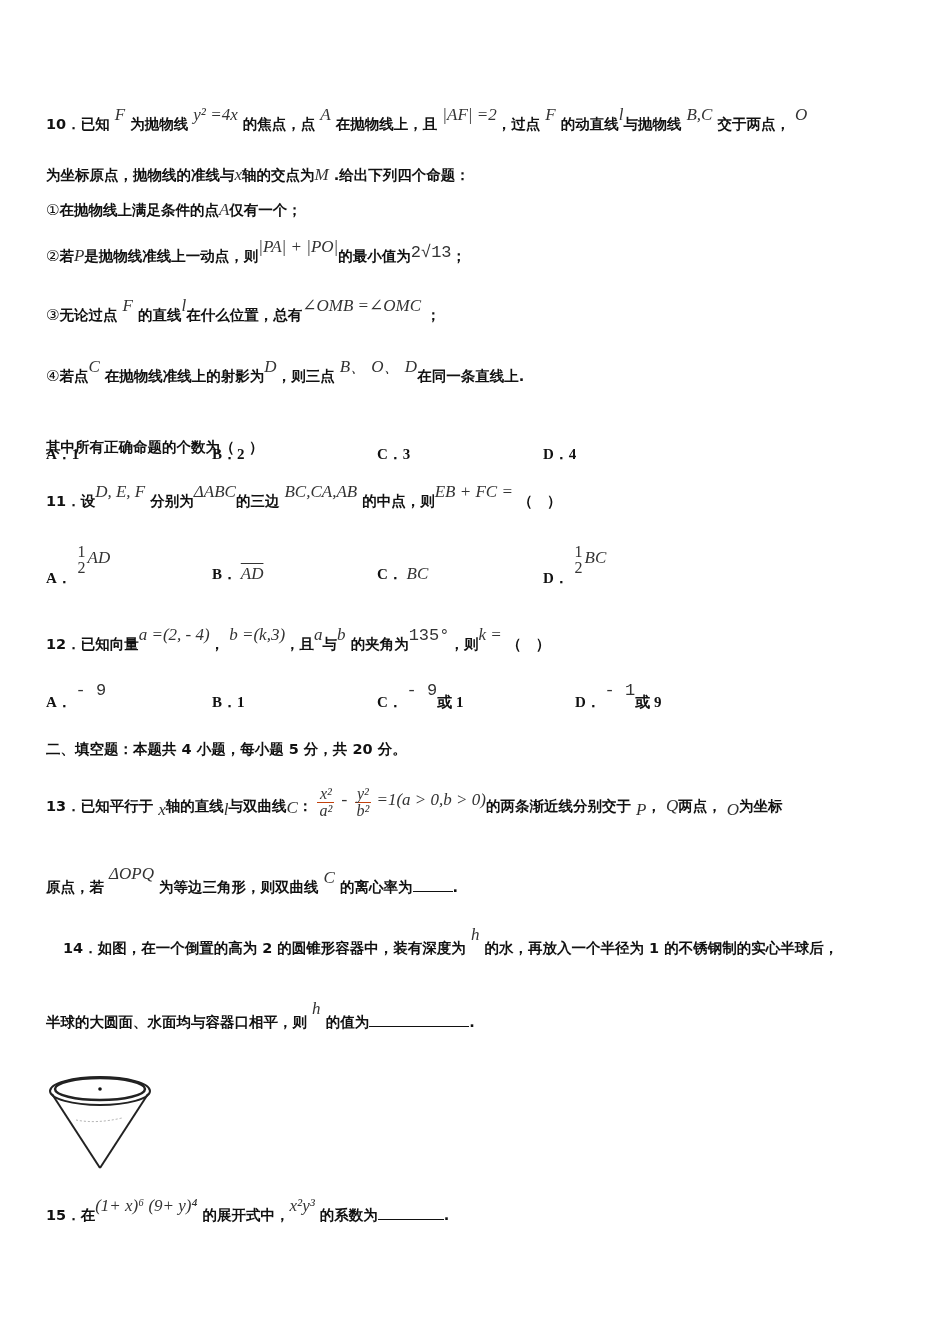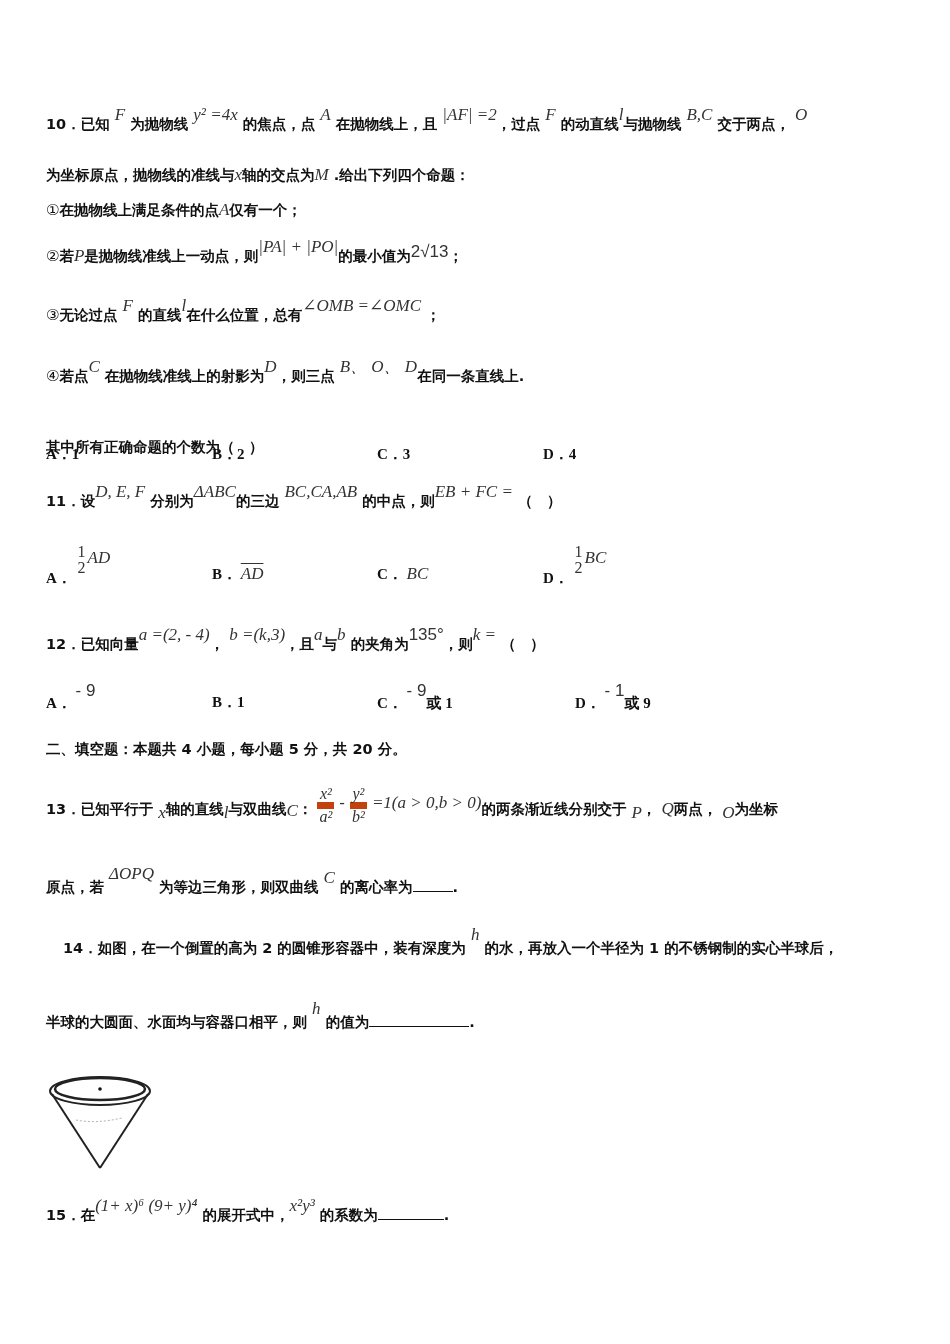--- a/index.html
+++ b/index.html
@@ -1,27 +1,27 @@
 <!DOCTYPE html>
 <html><head>
 <meta charset="utf-8">
 <style>
   html, body { margin:0; padding:0; background:#ffffff; }
   body { width:950px; height:1344px; position:relative; overflow:hidden;
          font-family:"DejaVu Sans", sans-serif; color:#111; }
   .line { position:absolute; left:46px; white-space:nowrap; font-size:14.5px; font-weight:bold; }
   .m { font-family:"Liberation Serif", "DejaVu Serif", serif; font-style:italic; font-weight:normal;
        font-size:17px; color:#333; position:relative; }
-  .mu { font-family:Liberation Sans, sans-serif; font-weight:normal; font-size:17px; color:#333; position:relative; }
+  .mu { font-family:Liberation Mono, monospace; font-weight:normal; font-size:17px; color:#333; position:relative; }
   .up { top:-9px; }
   .up2 { top:-13px; }
   .opt { position:absolute; white-space:nowrap; font-family:"Liberation Serif", serif; font-weight:bold; font-size:15px; }
   .frac { display:inline-block; text-align:center; vertical-align:middle; font-family:"Liberation Serif", serif;
           font-weight:normal; color:#333; font-size:16px; line-height:16px; position:relative; }
-  .frac .num { display:block; border-bottom:7px solid #c2410c; padding:0 2px; }
+  .frac .num { display:block; border-bottom:1px solid #c2410c; padding:0 2px; }
   .frac .den { display:block; padding:0 2px; }
   .blank { display:inline-block; border-bottom:1px solid #111; height:14px; vertical-align:baseline; }
   .circ { font-weight:normal; font-size:15px; }
   .cone { position:absolute; left:46px; top:1072px; }
 </style>
 </head>
 <body>
 
 <div class="line" style="top:114px;">
   <span>10．</span><span>已知</span>

